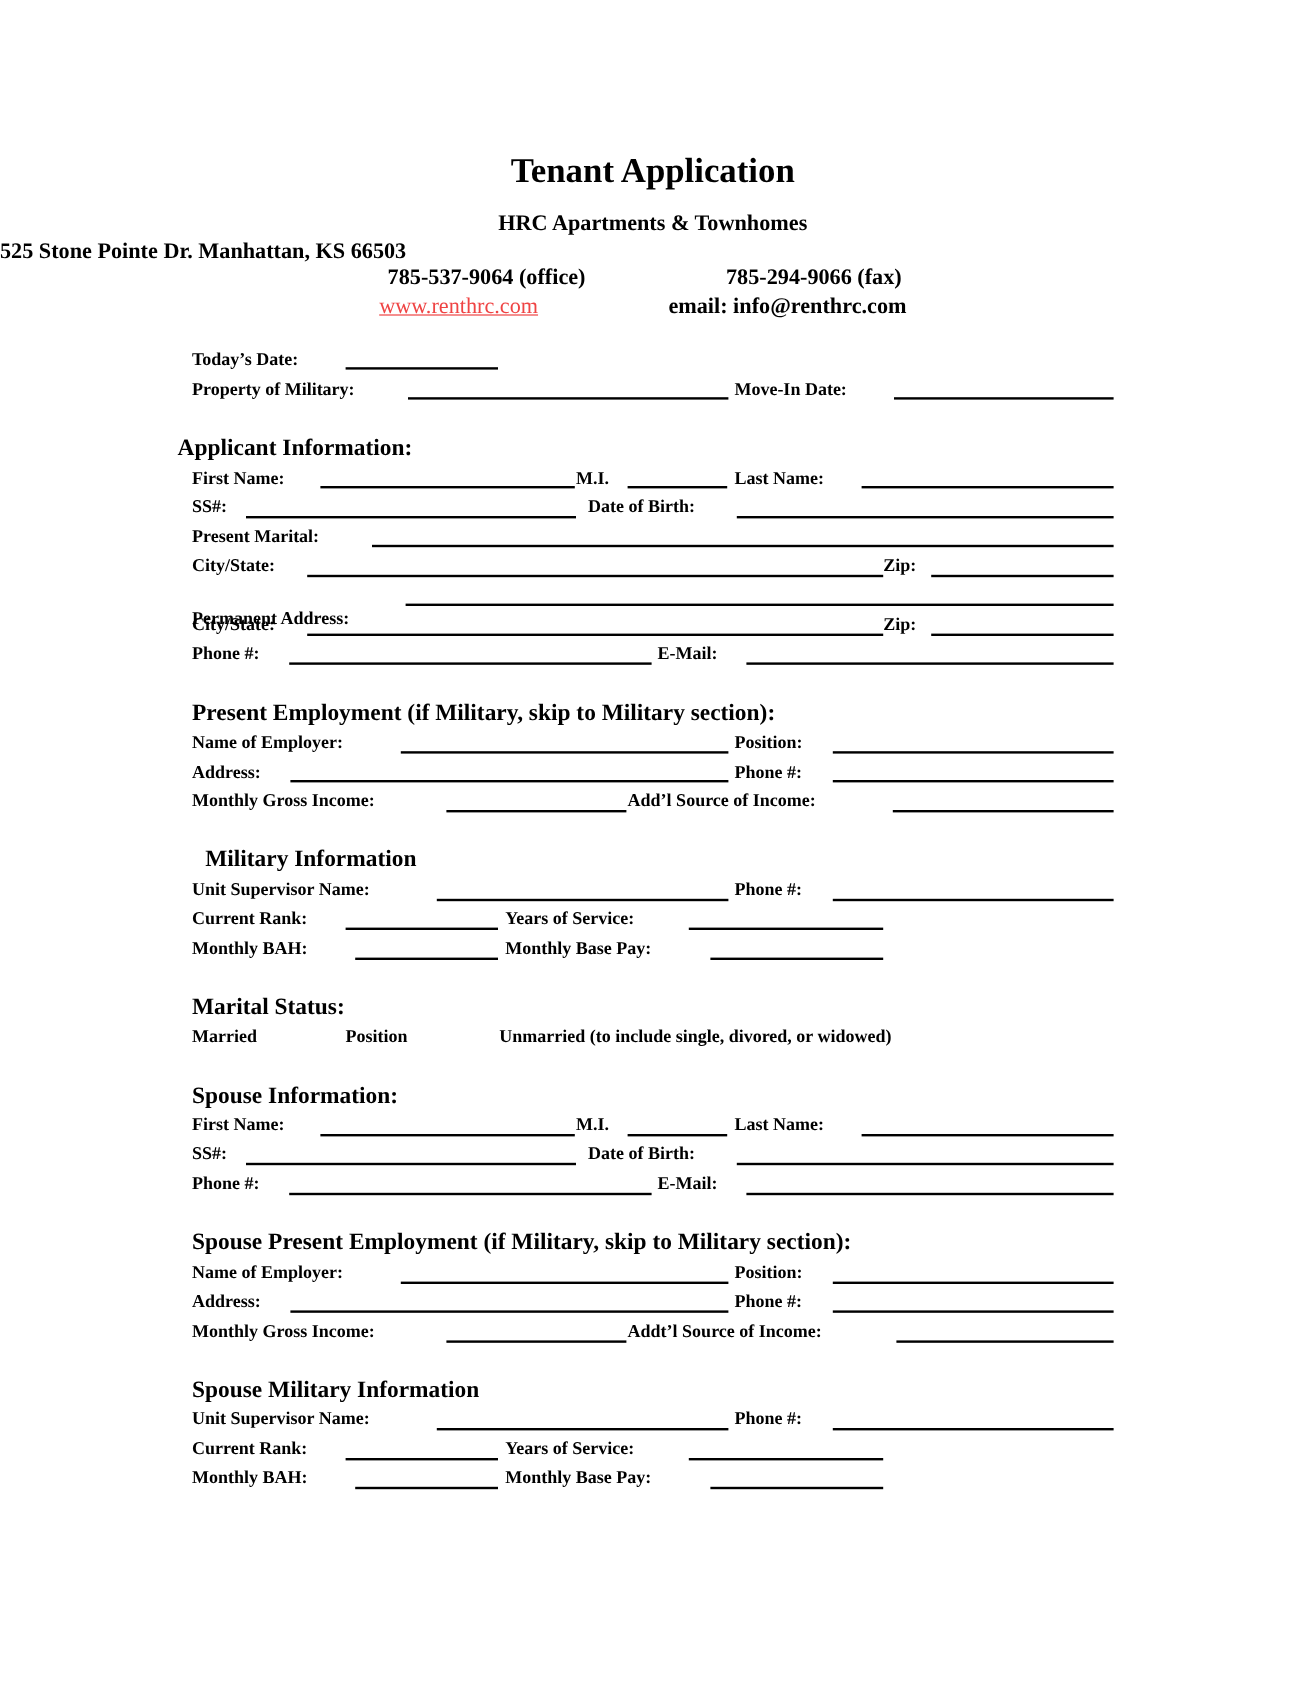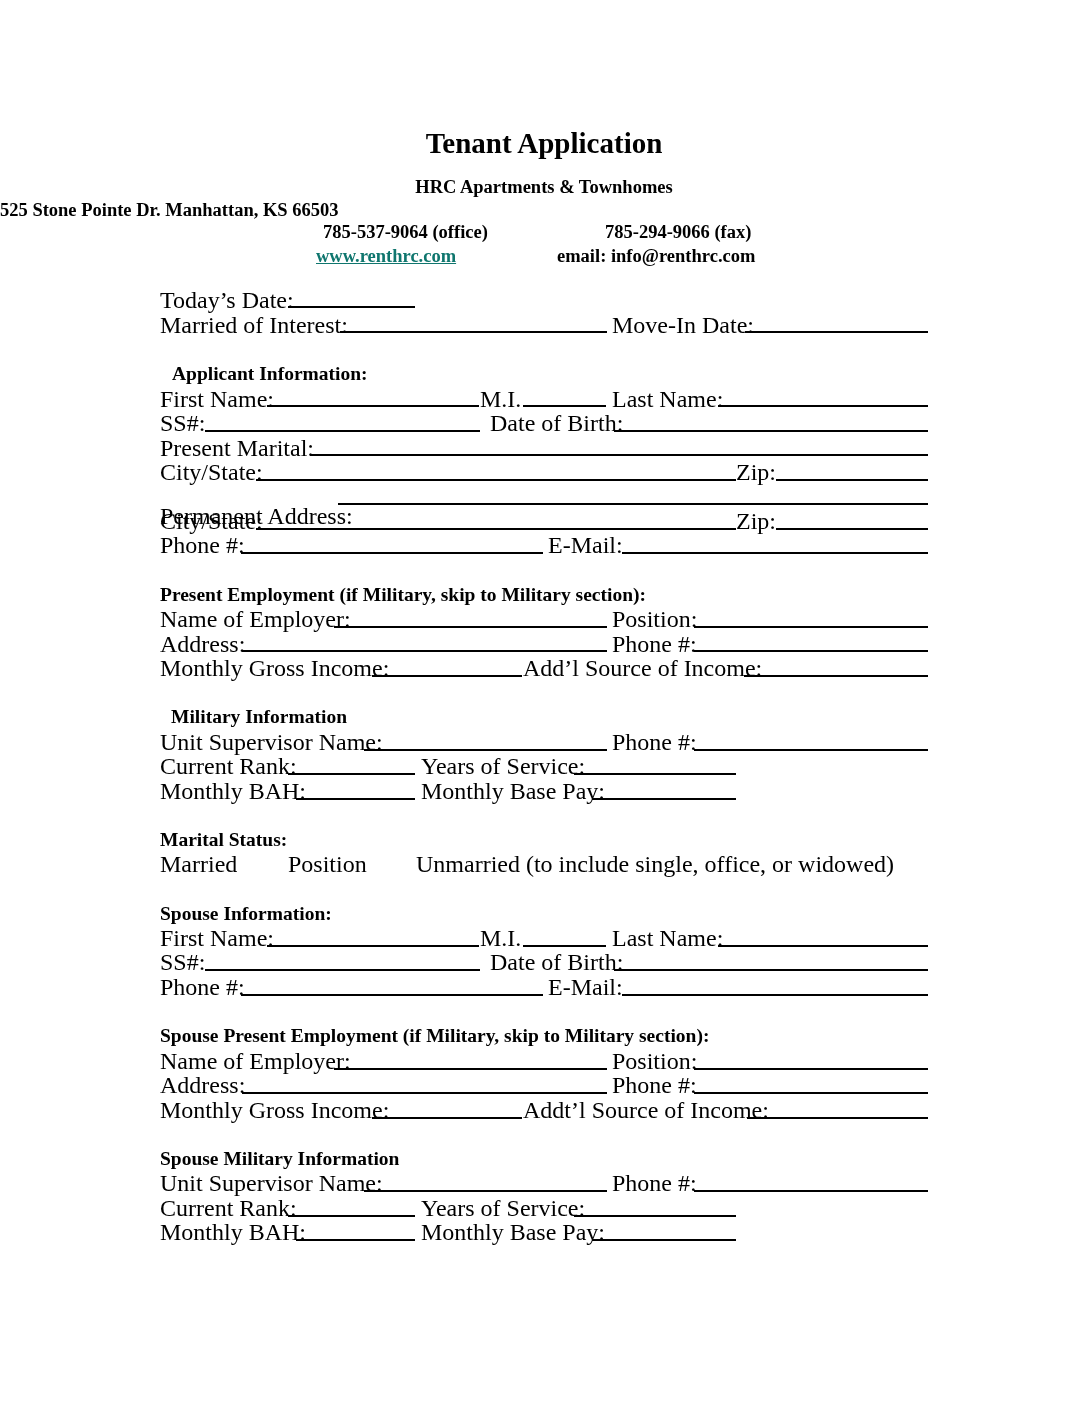--- a/index.html
+++ b/index.html
@@ -1,44 +1,44 @@
 <!DOCTYPE html>
 <html><head>
 <meta charset="utf-8">
 <style>
   html, body { margin:0; padding:0; background:#ffffff; }
   body { width:1088px; height:1408px; position:relative; overflow:hidden;
          font-family:"Liberation Serif", serif; color:#000; }
   .abs { position:absolute; white-space:nowrap; }
   .title { font-size:29px; font-weight:bold; left:0; width:1088px; text-align:center; top:127px; }
   .hdr { font-size:18.5px; font-weight:bold; }
-  .link { color:#0f766e; text-decoration:underline; font-weight:bold; font-size:18.5px; }
-  .lbl { font-size:24px; line-height:24px; }
+  .link { color:#ef4444; text-decoration:underline; font-weight:normal; font-size:18.5px; }
+  .lbl { font-size:15px; line-height:24px;font-weight:bold; }
   .sec { font-size:19.5px; font-weight:bold; line-height:24px; }
   .fld { position:absolute; height:0; border-bottom:2px solid #000; }
 </style>
 </head>
 <body>
 
 <div class="abs title">Tenant Application</div>
 <div class="abs hdr" style="left:0;width:1088px;text-align:center;top:177px;">HRC Apartments &amp; Townhomes</div>
 <div class="abs hdr" style="left:0;width:895px;text-align:left;top:200px;">525 Stone Pointe Dr.  Manhattan, KS 66503</div>
 <div class="abs hdr" style="left:323px;top:222px;">785-537-9064 (office)</div>
 <div class="abs hdr" style="left:605px;top:222px;">785-294-9066 (fax)</div>
 <div class="abs link" style="left:316px;top:246px;">www.renthrc.com</div>
 <div class="abs hdr" style="left:557px;top:246px;">email: info@renthrc.com</div>
 
 <div class="abs lbl" style="left:160px;top:288px;">Today’s Date:</div>
 <div class="fld" style="left:288px;width:127px;top:306px;"></div>
-<div class="abs lbl" style="left:160px;top:313px;">Married of Interest:</div>
+<div class="abs lbl" style="left:160px;top:313px;">Property of Military:</div>
 <div class="fld" style="left:340px;width:267px;top:331px;"></div>
 <div class="abs lbl" style="left:612px;top:313px;">Move-In Date:</div>
 <div class="fld" style="left:745px;width:183px;top:331px;"></div>
 
-<div class="abs sec" style="left:172px;top:362px;text-align:right;">Applicant Information:</div>
+<div class="abs sec" style="left:148px;top:362px;text-align:right;">Applicant Information:</div>
 <div class="abs lbl" style="left:160px;top:387px;">First Name:</div>
 <div class="fld" style="left:267px;width:212px;top:405px;"></div>
 <div class="abs lbl" style="left:480px;top:387px;">M.I.</div>
 <div class="fld" style="left:523px;width:83px;top:405px;"></div>
 <div class="abs lbl" style="left:612px;top:387px;">Last Name:</div>
 <div class="fld" style="left:718px;width:210px;top:405px;"></div>
 
 <div class="abs lbl" style="left:160px;top:411px;">SS#:</div>
 <div class="fld" style="left:205px;width:275px;top:430px;"></div>
 <div class="abs lbl" style="left:490px;top:411px;">Date of Birth:</div>
@@ -93,21 +93,21 @@
 <div class="fld" style="left:574px;width:162px;top:773px;"></div>
 
 <div class="abs lbl" style="left:160px;top:779px;">Monthly BAH:</div>
 <div class="fld" style="left:296px;width:119px;top:798px;"></div>
 <div class="abs lbl" style="left:421px;top:779px;">Monthly Base Pay:</div>
 <div class="fld" style="left:592px;width:144px;top:798px;"></div>
 
 <div class="abs sec" style="left:160px;top:828px;">Marital Status:</div>
 <div class="abs lbl" style="left:160px;top:852px;">Married</div>
 <div class="abs lbl" style="left:288px;top:852px;">Position</div>
-<div class="abs lbl" style="left:416px;top:852px;">Unmarried (to include single, office, or widowed)</div>
+<div class="abs lbl" style="left:416px;top:852px;">Unmarried (to include single, divored, or widowed)</div>
 
 <div class="abs sec" style="left:160px;top:902px;">Spouse Information:</div>
 <div class="abs lbl" style="left:160px;top:926px;">First Name:</div>
 <div class="fld" style="left:267px;width:212px;top:945px;"></div>
 <div class="abs lbl" style="left:480px;top:926px;">M.I.</div>
 <div class="fld" style="left:523px;width:83px;top:945px;"></div>
 <div class="abs lbl" style="left:612px;top:926px;">Last Name:</div>
 <div class="fld" style="left:718px;width:210px;top:945px;"></div>
 
 <div class="abs lbl" style="left:160px;top:950px;">SS#:</div>

